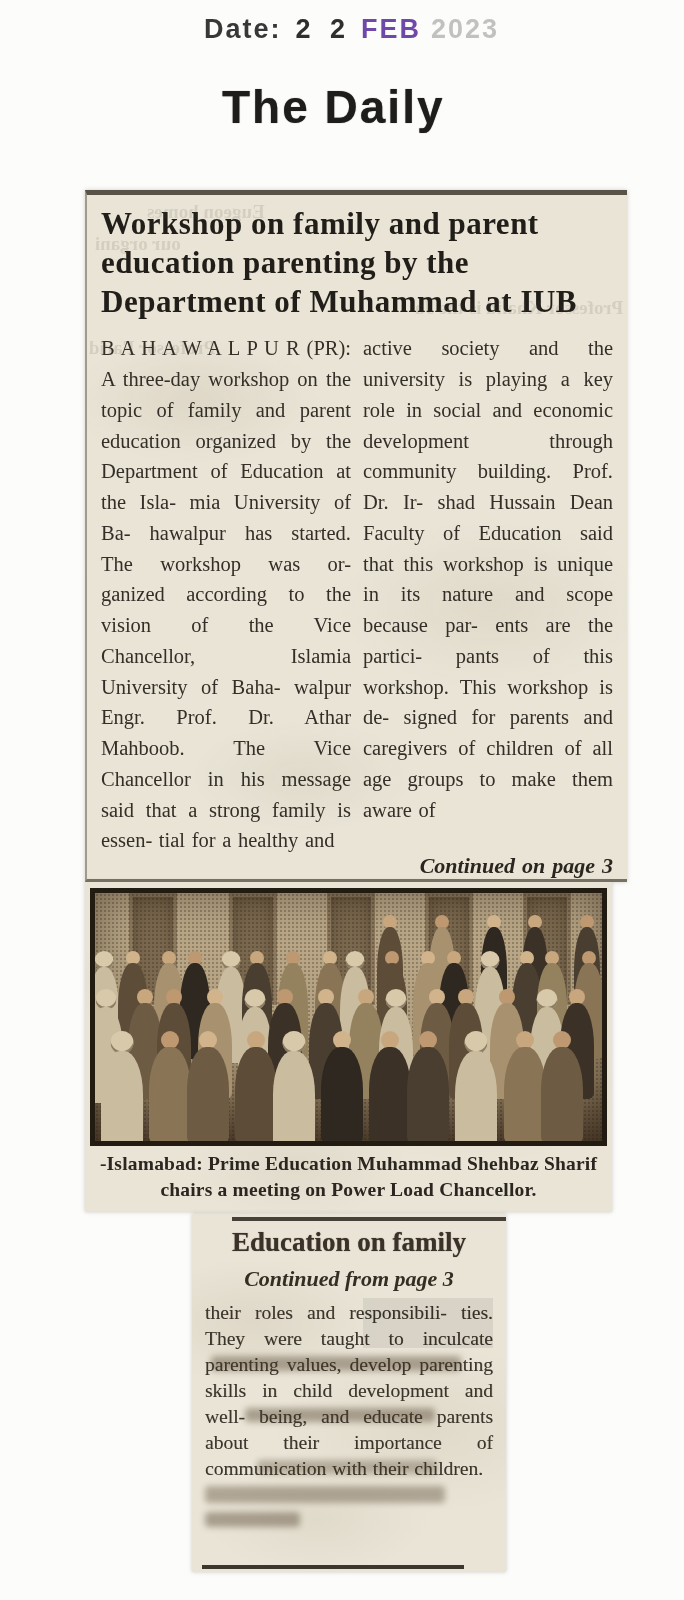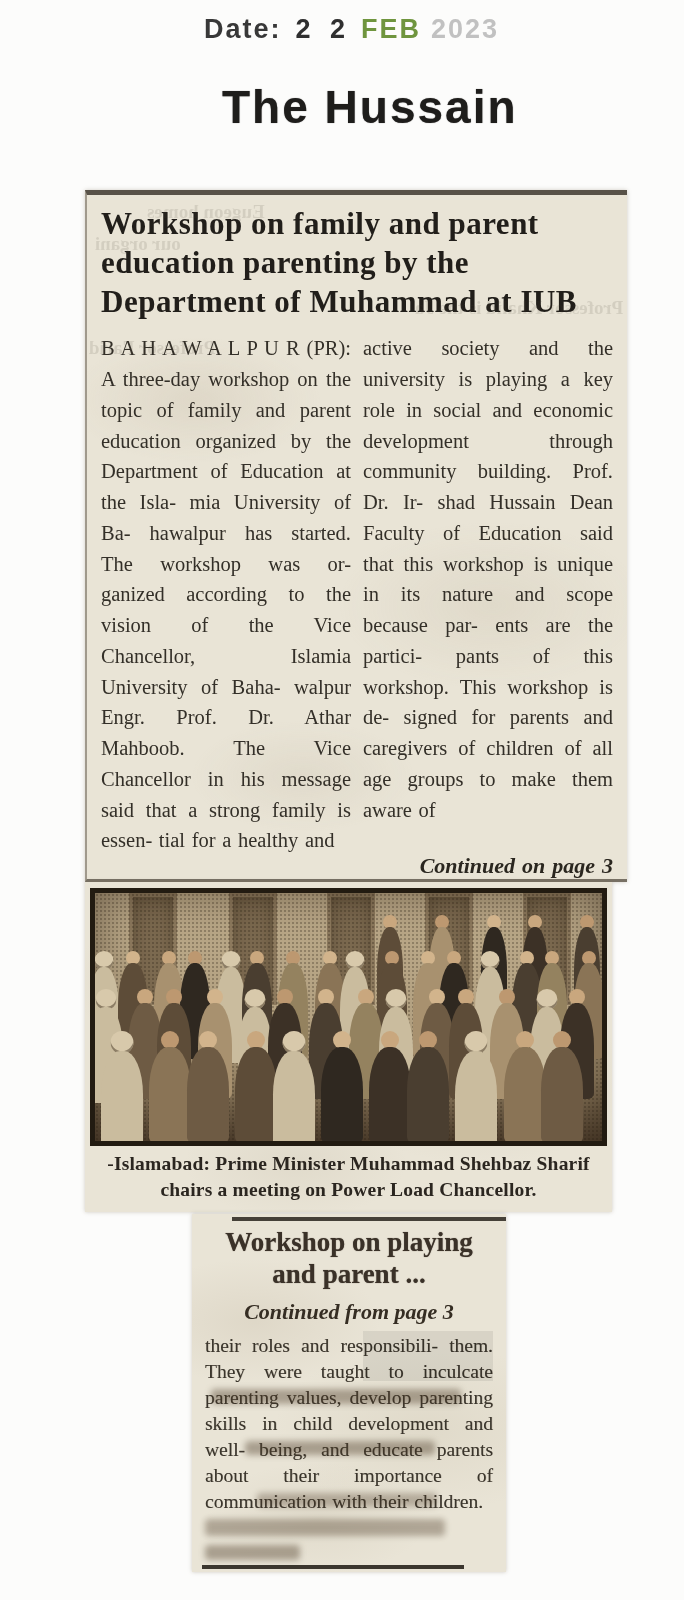--- a/index.html
+++ b/index.html
@@ -3,21 +3,21 @@
 <meta charset="utf-8">
 <style>
   html,body{margin:0;padding:0;background:#ffffff;}
   .page{position:relative;width:684px;height:1600px;background:#fcfcfb;overflow:hidden;
         font-family:"Liberation Serif", serif;color:#2e2a24;}
 
   
   .stamp{position:absolute;left:204px;top:14px;font-family:"Liberation Sans", sans-serif;
          font-weight:bold;font-size:27px;letter-spacing:2px;color:#383838;white-space:nowrap;}
   .stamp .day{margin-left:14px;letter-spacing:6px;color:#2f2f2f;}
-  .stamp .month{margin-left:10px;color:#4d7c0f;opacity:.8;margin-top:20px;}
+  .stamp .month{margin-left:10px;color:#4c1d95;opacity:.8;margin-top:20px;}
   .stamp .year{margin-left:10px;color:#a9a9a9;opacity:.7;}
 
   
   .masthead{position:absolute;left:222px;top:78px;font-family:"Liberation Sans", sans-serif;color:#1e1d1b;}
   .mast-daily{font-size:31px;font-weight:bold;letter-spacing:1px;margin-left:4px;}
   .mast-title{font-size:46px;font-weight:bold;letter-spacing:2px;margin-top:2px;
               text-shadow:0 0 1px rgba(30,29,27,.6);}
 
   
   .clip{position:absolute;background:#e9e4d6;
@@ -80,21 +80,21 @@
 </head>
 <body>
 
 <div class="page">
 
   <div class="stamp">
     <span>Date:</span><span class="day">2 2</span><span class="month">FEB</span><span class="year">2023</span>
   </div>
 
   <div class="masthead">
-    <div class="mast-title">The Hussain</div>
+    <div class="mast-title">The Daily</div>
   </div>
 
   <div class="clip clip1">
     <div class="ghost" style="top:6px;left:60px;">Eugeon homes</div>
     <div class="ghost" style="top:38px;left:8px;">our organi</div>
     <div class="ghost" style="top:102px;right:4px;">Professor Khalid is the Ja</div>
     <div class="ghost" style="top:142px;left:2px;">Professor Farid</div>
 
     <div class="headline">
       <div>Workshop on family and parent</div>
@@ -299,33 +299,32 @@
             <div class="p-head" style="height: 18px; width: 18px; top: 0px; background: rgb(201, 167, 126);"></div>
             <div class="p-body" style="top: 16px; height: 96px; background: rgb(138, 116, 86);"></div>
           </div>
           <div class="person" style="left: 446px; top: 138px; width: 42px; height: 114px; z-index: 4;">
             <div class="p-head" style="height: 18px; width: 18px; top: 0px; background: rgb(189, 152, 112);"></div>
             <div class="p-body" style="top: 16px; height: 96px; background: rgb(110, 91, 68);"></div>
           </div>
         </div>
     </div>
     <div class="caption">
-      <div>-Islamabad: Prime Minister Muhammad Shehbaz Sharif</div>
+      <div>-Islamabad: Prime Education Muhammad Shehbaz Sharif</div>
       <div>chairs a meeting on Power Load Chancellor.</div>
     </div>
   </div>
 
   <div class="clip clip2">
     <div class="headline2">
-      <div>Workshop on playing</div>
-      <div>and parent ...</div>
+      <div>Education on family</div>
     </div>
     <div class="cont-from">Continued from page 3</div>
     <div class="body2">
-      <span>their roles and responsibili- them. They were taught to inculcate parenting values, develop parenting skills in child development and well- being, and educate parents about their importance of communication with their children.</span>
+      <span>their roles and responsibili- ties. They were taught to inculcate parenting values, develop parenting skills in child development and well- being, and educate parents about their importance of communication with their children.</span>
       <div class="grayband" style="top:-2px;right:0;width:130px;height:50px;"></div>
       <div class="smudge" style="top:56px;left:6px;width:250px;height:15px;"></div>
       <div class="smudge" style="top:108px;left:40px;width:190px;height:14px;"></div>
       <div class="smudge" style="top:160px;left:52px;width:180px;height:14px;opacity:.8;"></div>
       <div class="smudge" style="top:186px;left:0px;width:240px;height:17px;opacity:.9;"></div>
       <div class="smudge" style="top:212px;left:0px;width:95px;height:15px;"></div>
     </div>
   </div>
 
 </div>

